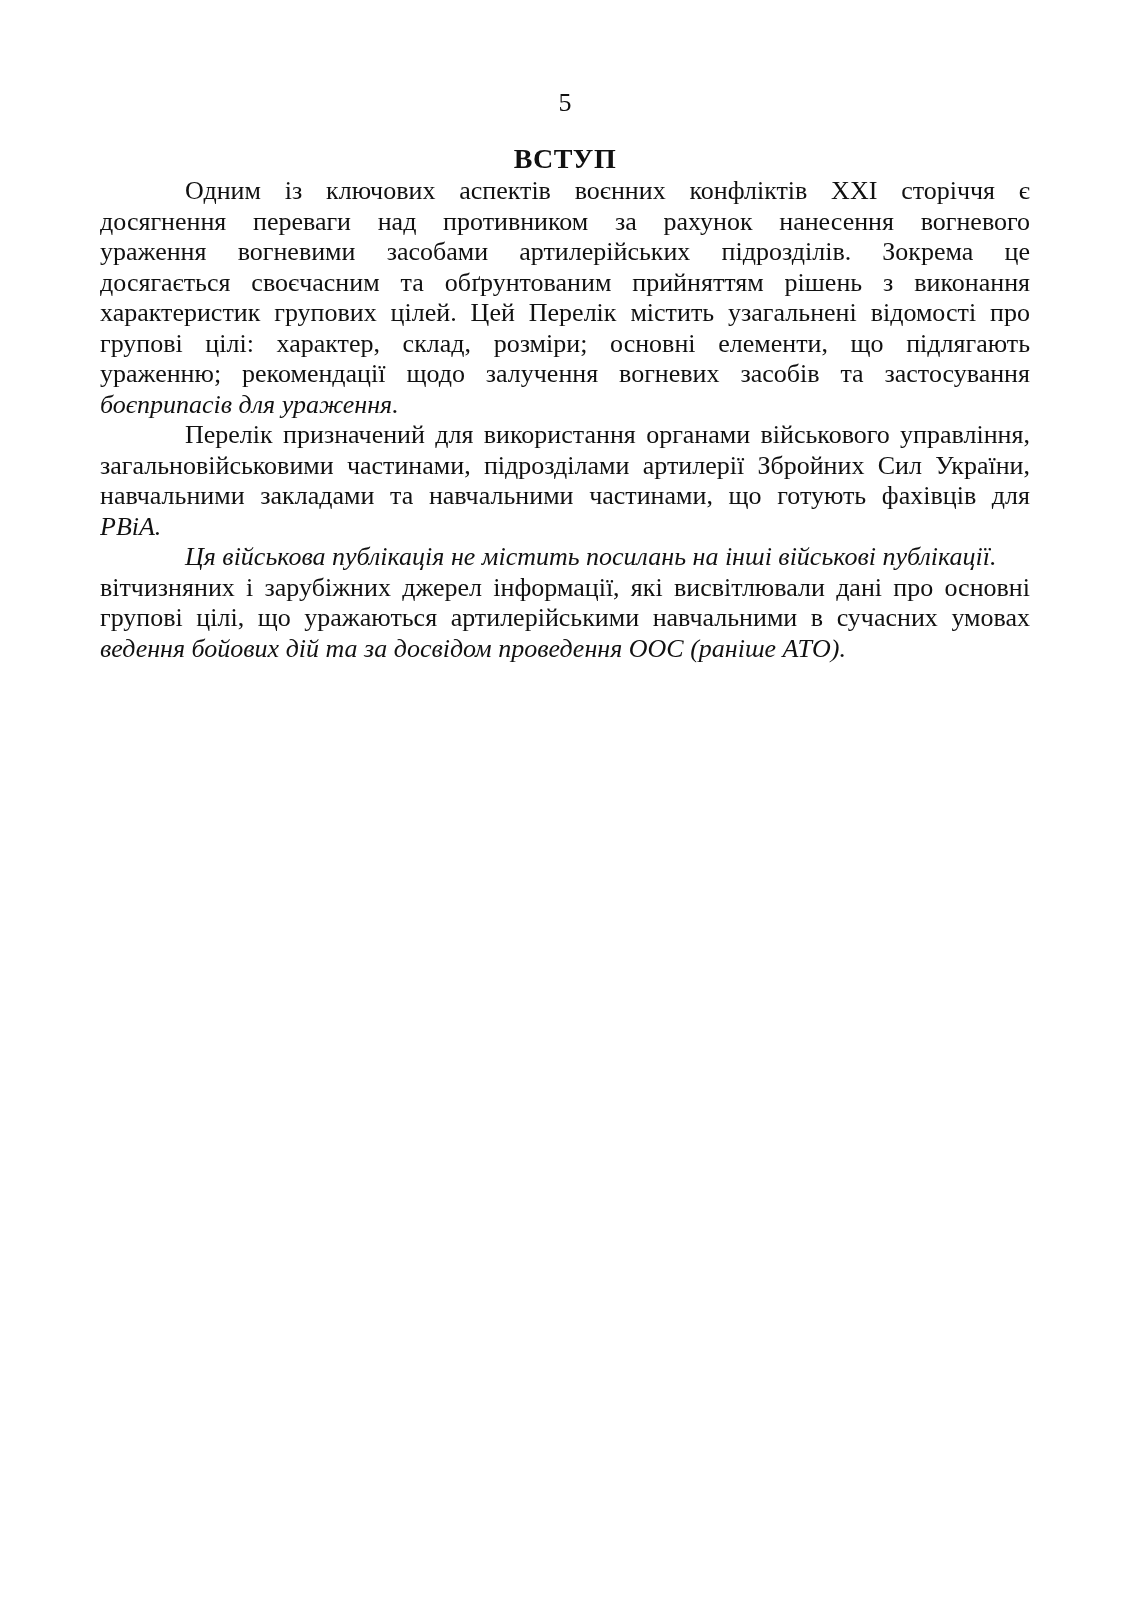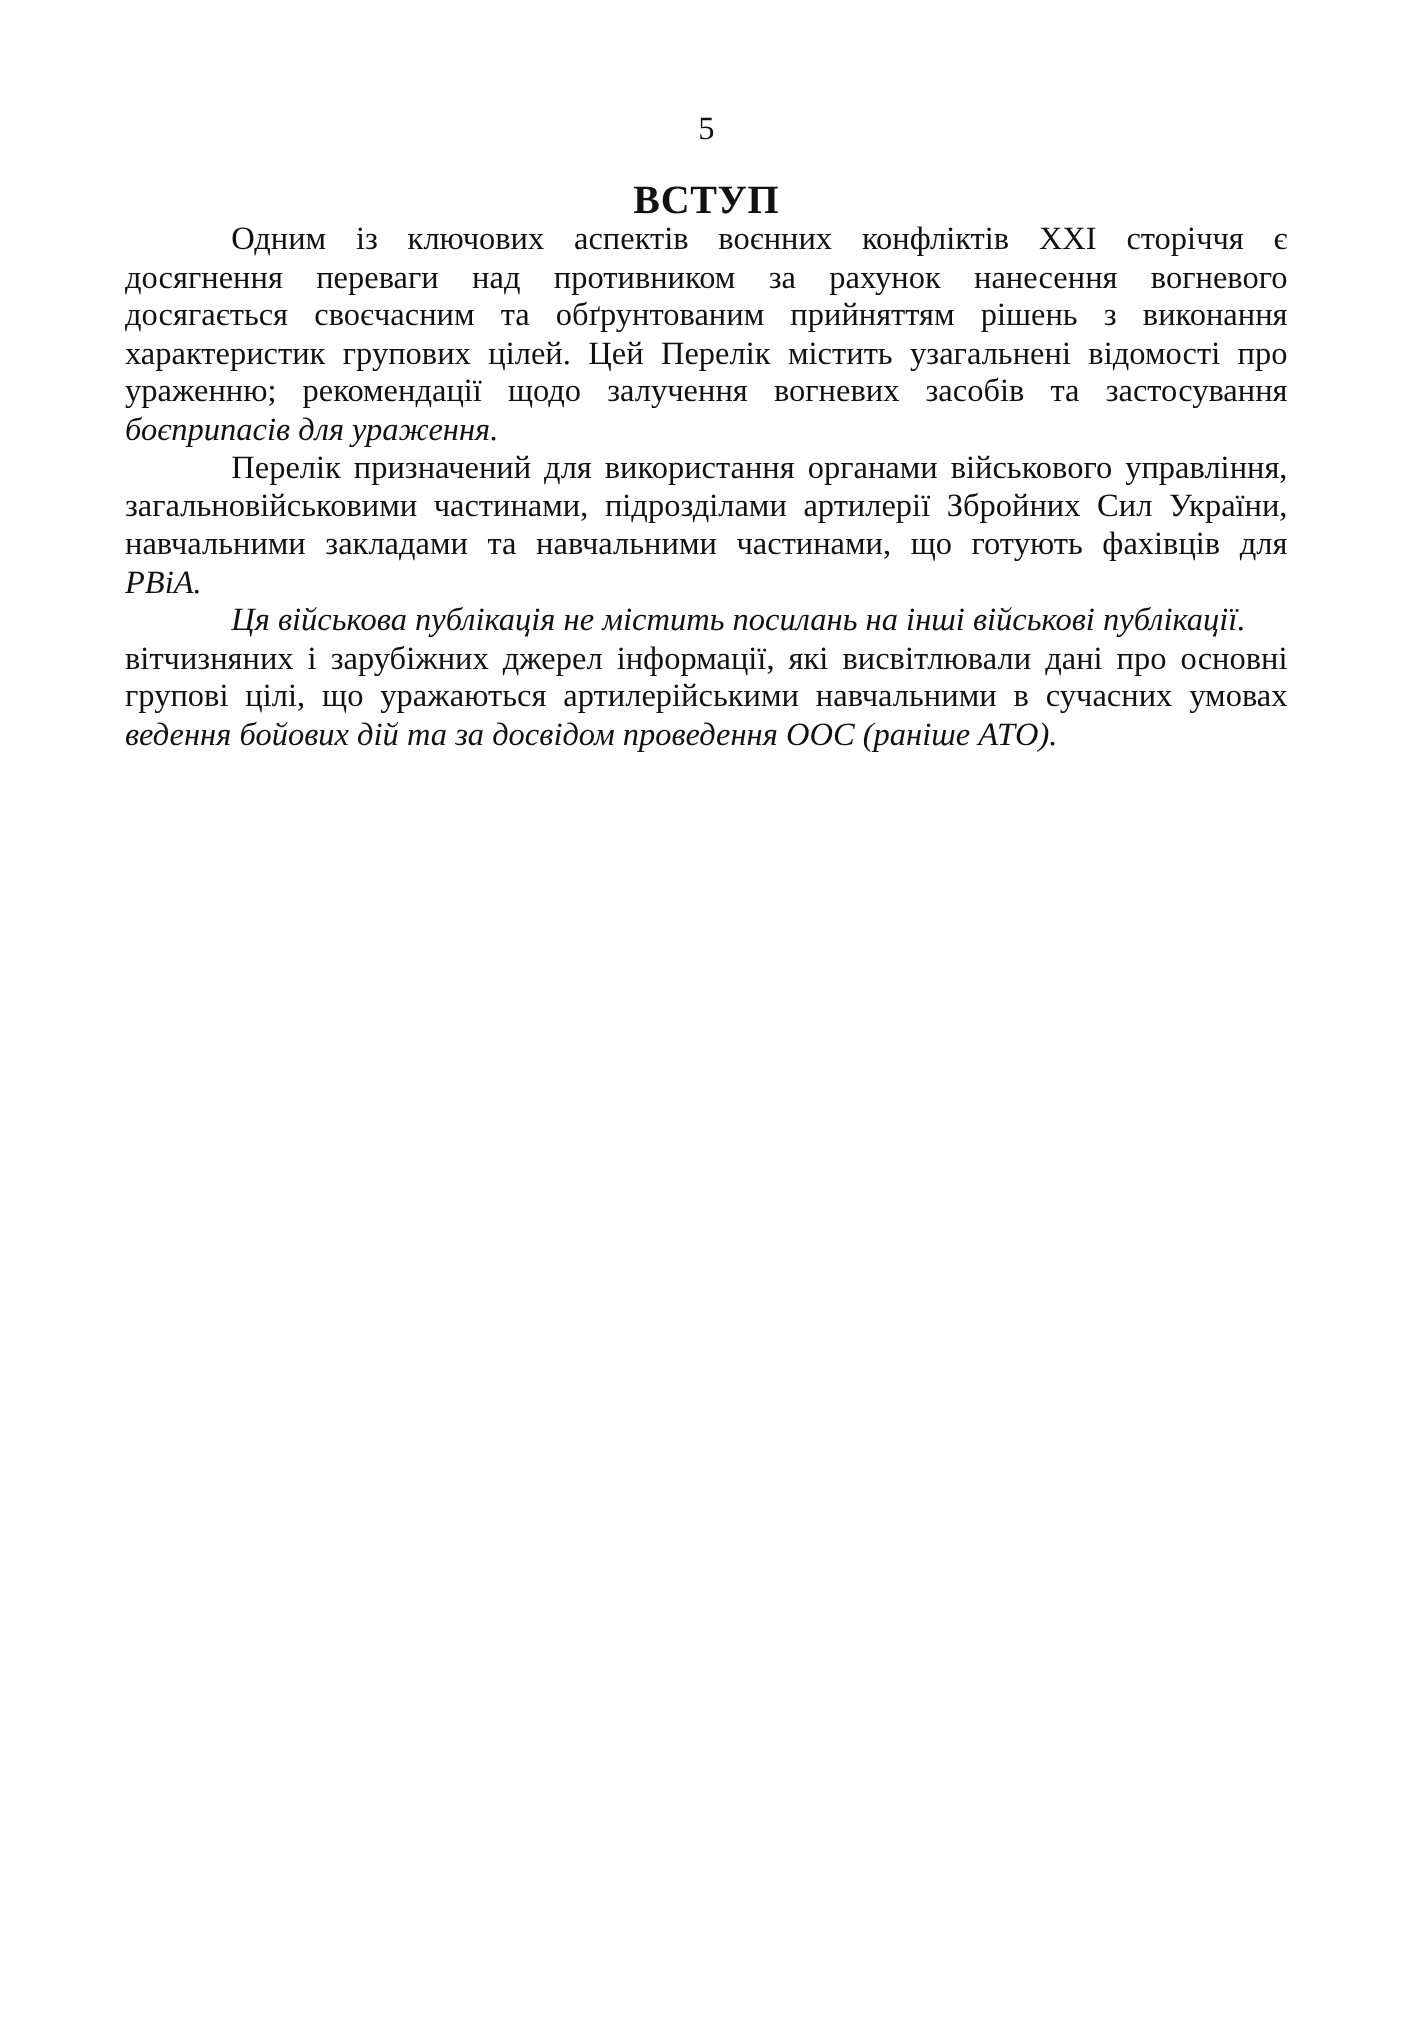--- a/index.html
+++ b/index.html
@@ -20,21 +20,21 @@
   }
   .page-number {
     margin-top: 88px;
     text-align: center;
     font-size: 26px;
     line-height: 30px;
   }
   .title {
     margin: 24px 0 0 0;
     text-align: center;
-    font-size: 32px;
+    font-size: 28px;
     line-height: 34px;
     font-weight: bold;
     letter-spacing: 0.5px;
   }
   .body-text {
     font-size: 26px;
     line-height: 30.5px;
   }
   .para {
     margin: 0;
@@ -57,22 +57,24 @@
 </head>
 <body>
 
 <div class="page">
   <div class="page-number">5</div>
   <h1 class="title">ВСТУП</h1>
   <div class="body-text">
       <div class="para">
         <div class="line first">Одним із ключових аспектів воєнних конфліктів ХХІ сторіччя є</div>
         <div class="line">досягнення переваги над противником за рахунок нанесення вогневого</div>
+        <div class="line">ураження вогневими засобами артилерійських підрозділів. Зокрема це</div>
         <div class="line">досягається своєчасним та обґрунтованим прийняттям рішень з виконання</div>
         <div class="line">характеристик групових цілей. Цей Перелік містить узагальнені відомості про</div>
+        <div class="line">групові цілі: характер, склад, розміри; основні елементи, що підлягають</div>
         <div class="line">ураженню; рекомендації щодо залучення вогневих засобів та застосування</div>
         <div class="line last">боєприпасів для ураження.</div>
       </div>
       <div class="para">
         <div class="line first">Перелік призначений для використання органами військового управління,</div>
         <div class="line">загальновійськовими частинами, підрозділами артилерії Збройних Сил України,</div>
         <div class="line">навчальними закладами та навчальними частинами, що готують фахівців для</div>
         <div class="line last">РВіА.</div>
       </div>
       <div class="para">

